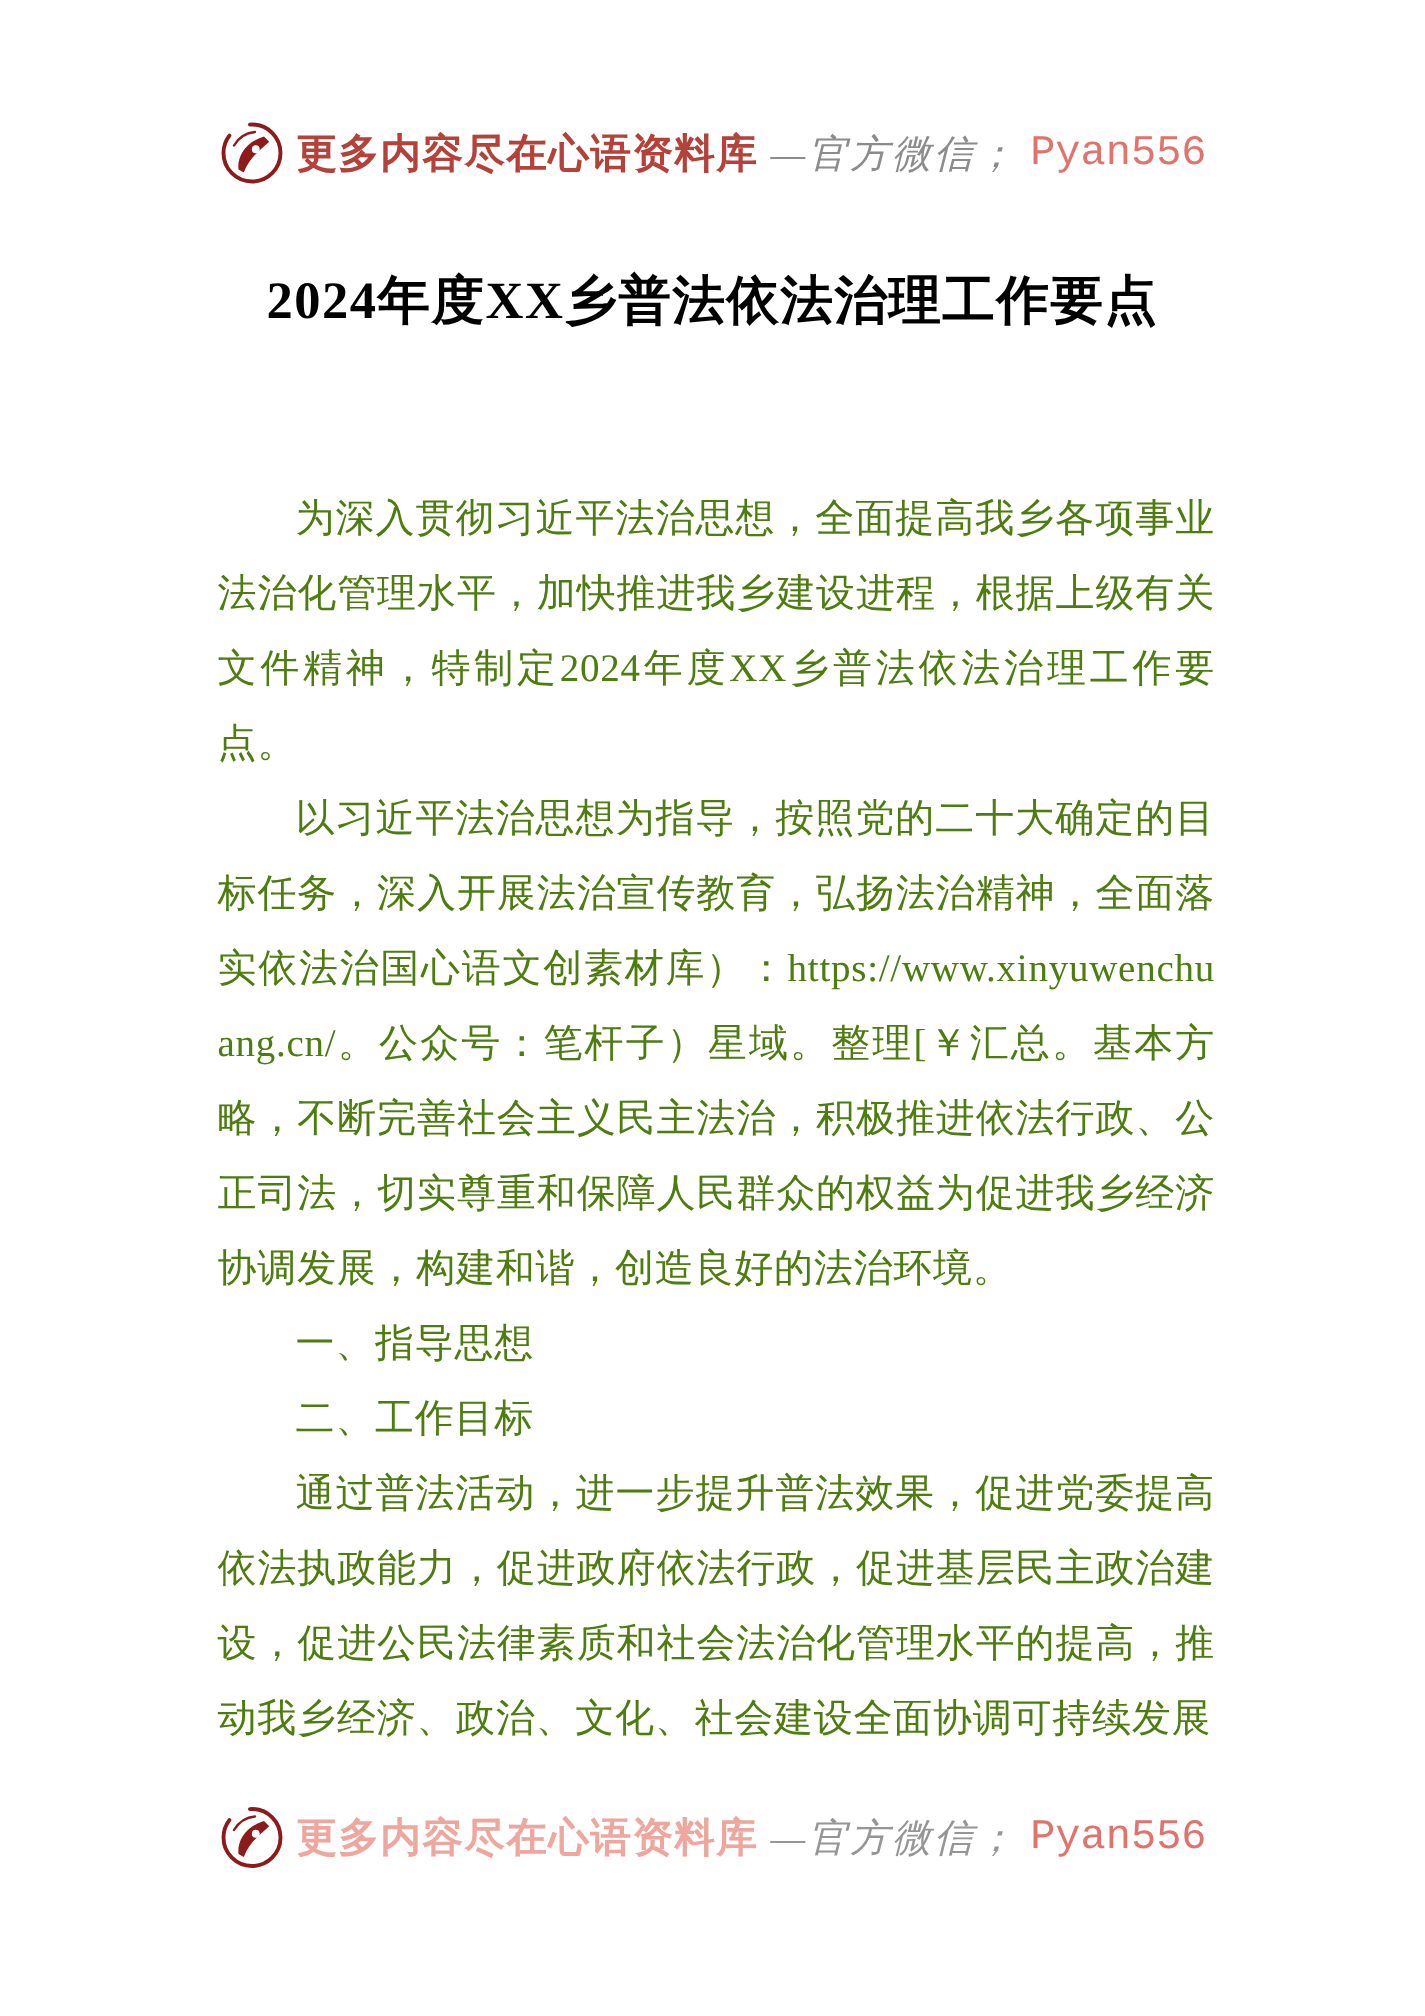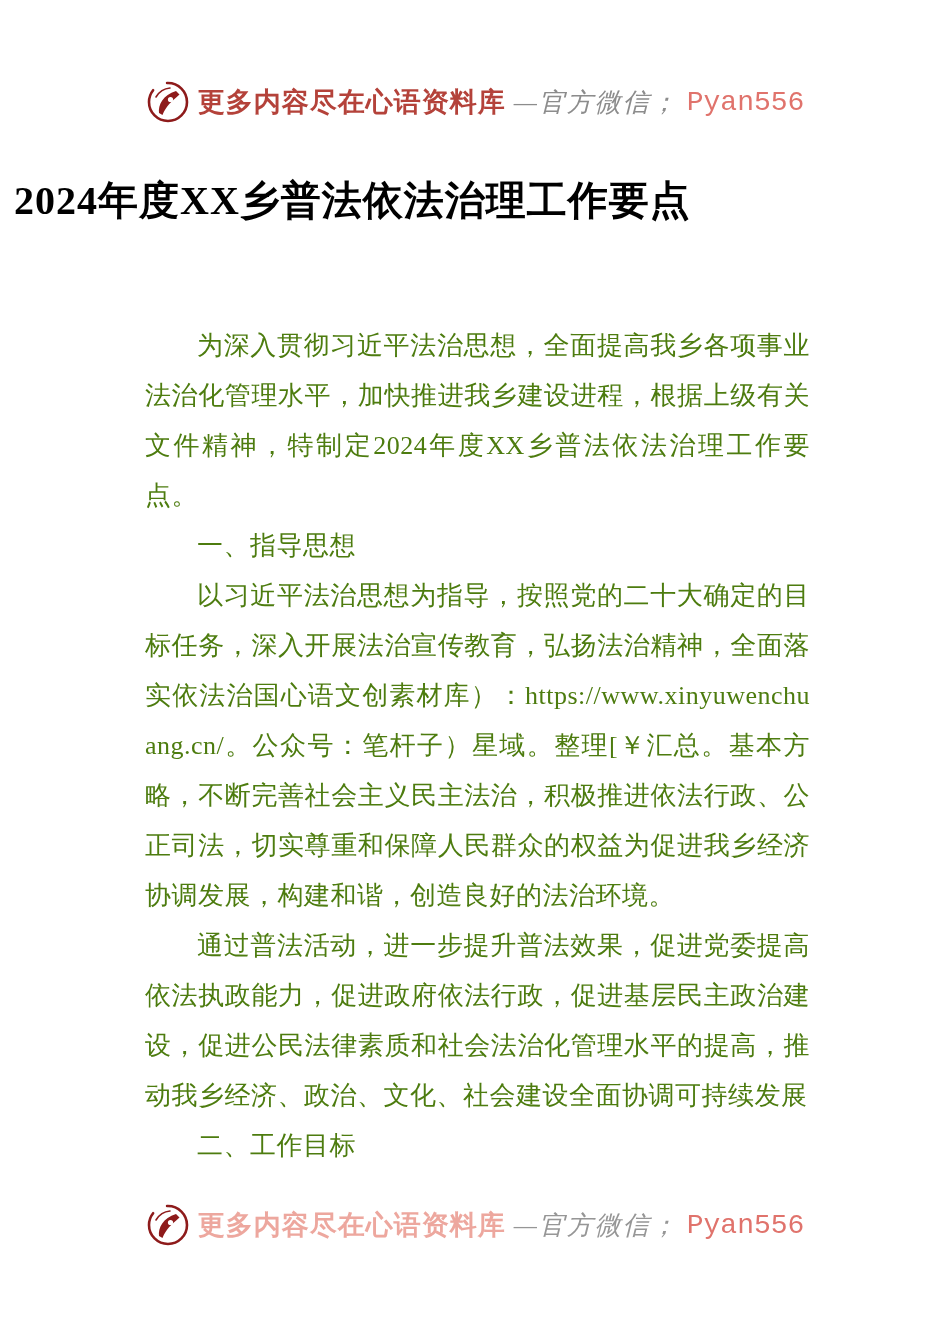--- a/index.html
+++ b/index.html
@@ -40,27 +40,26 @@
   }
   .brand-wechat {
     font-family: Liberation Mono, monospace;
     font-size: 28px;
     white-space: nowrap;
   }
 
   
   .doc-title {
     margin-top: 42px;
-    text-align: left;
-    font-size: 40px;
+    text-align: center;
+    font-size: 35px;
     line-height: 56px;
     font-weight: bold;
     color: #000000;
     letter-spacing: 1px;
-    padding-left: 14px;
   }
 
   
   .doc-body {
     margin: 92px 140px 0 145px;
     width: 665px;
     color: #000000;
   }
   .para {
     font-size: 26px;
@@ -88,24 +87,24 @@
     </span>
     <span class="brand-main" style="color: rgb(180, 66, 58);">更多内容尽在心语资料库</span>
       <span class="brand-sep" style="color: rgb(140, 140, 140);">—官方微信；</span>
       <span class="brand-wechat" style="color: rgb(224, 115, 108);">Pyan556</span>
   </div>
 
   <h1 class="doc-title" style="color: rgb(0, 0, 0);">2024年度XX乡普法依法治理工作要点</h1>
 
   <div class="doc-body">
       <p class="para">为深入贯彻习近平法治思想，全面提高我乡各项事业法治化管理水平，加快推进我乡建设进程，根据上级有关文件精神，特制定2024年度XX乡普法依法治理工作要点。</p>
+      <p class="para">以习近平法治思想为指导，按照党的二十大确定的目标任务，深入开展法治宣传教育，弘扬法治精神，全面落实依法治国心语文创素材库）：https://www.xinyuwenchuang.cn/。公众号：笔杆子）星域。整理[￥汇总。基本方略，不断完善社会主义民主法治，积极推进依法行政、公正司法，切实尊重和保障人民群众的权益为促进我乡经济协调发展，构建和谐，创造良好的法治环境。</p>
       <p class="para">一、指导思想</p>
-      <p class="para">以习近平法治思想为指导，按照党的二十大确定的目标任务，深入开展法治宣传教育，弘扬法治精神，全面落实依法治国心语文创素材库）：https://www.xinyuwenchuang.cn/。公众号：笔杆子）星域。整理[￥汇总。基本方略，不断完善社会主义民主法治，积极推进依法行政、公正司法，切实尊重和保障人民群众的权益为促进我乡经济协调发展，构建和谐，创造良好的法治环境。</p>
+      <p class="para">二、工作目标</p>
       <p class="para">通过普法活动，进一步提升普法效果，促进党委提高依法执政能力，促进政府依法行政，促进基层民主政治建设，促进公民法律素质和社会法治化管理水平的提高，推动我乡经济、政治、文化、社会建设全面协调可持续发展</p>
-      <p class="para">二、工作目标</p>
     </div>
 
   <div class="brand-row footer">
     <span class="logo-wrap" style="color: rgb(142, 27, 27);">
       <svg viewBox="0 0 44 44" fill="none">
         <circle cx="22" cy="22" r="19" stroke="currentColor" stroke-width="2.6" stroke-dasharray="86 16" stroke-dashoffset="14" stroke-linecap="round"></circle>
         <path d="M13 33 C12 25 17 15 30 11 L33.5 14.5 C26 21 20 26 16.5 35 Z" fill="currentColor"></path>
         <circle cx="24.5" cy="19.5" r="2.6" fill="#ffffff"></circle>
         <path d="M10 17 C13 12 18 8.5 24 8" stroke="currentColor" stroke-width="1.6" stroke-linecap="round"></path>
       </svg>

